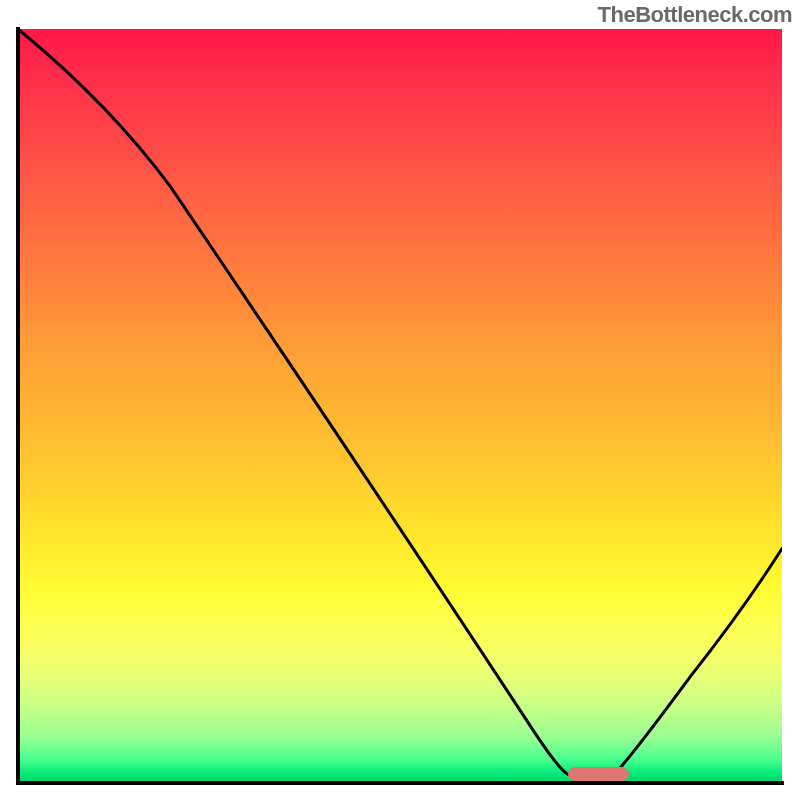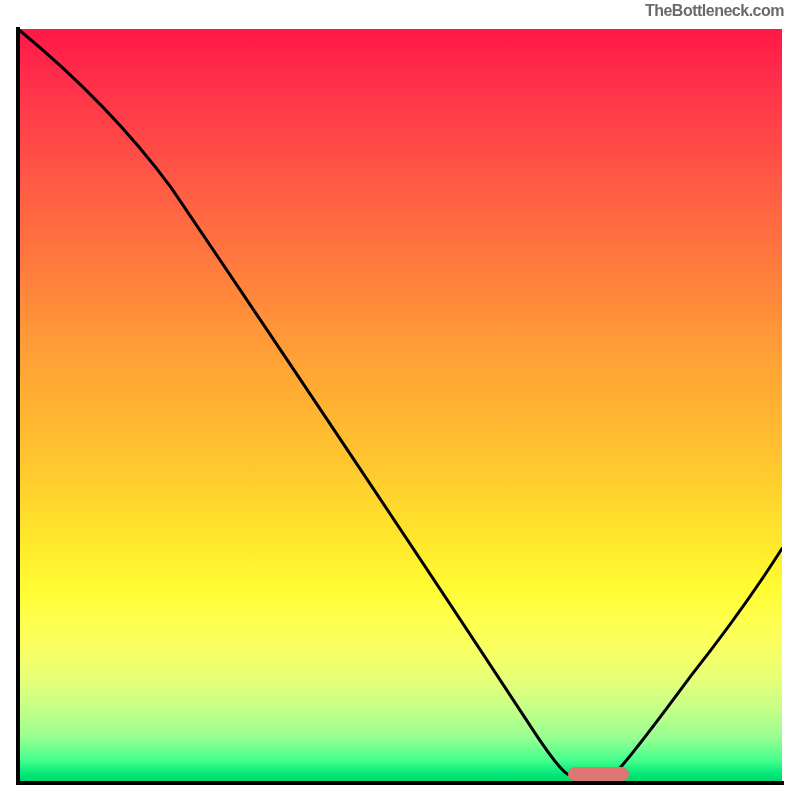--- a/index.html
+++ b/index.html
@@ -7,22 +7,22 @@
     width: 800px;
     height: 800px;
     background: #ffffff;
     position: relative;
     font-family: Arial, Helvetica, sans-serif;
     overflow: hidden;
   }
   .watermark {
     position: absolute;
     top: 2px;
-    right: 16px;
-    font-size: 16px;
+    right: 8px;
+    font-size: 22px;
     font-weight: 600;
     color: #6a6a6a;
     letter-spacing: -0.5px;
     z-index: 5;
   }
   .plot-area {
     position: absolute;
     left: 18px;
     top: 29px;
     width: 764px;

